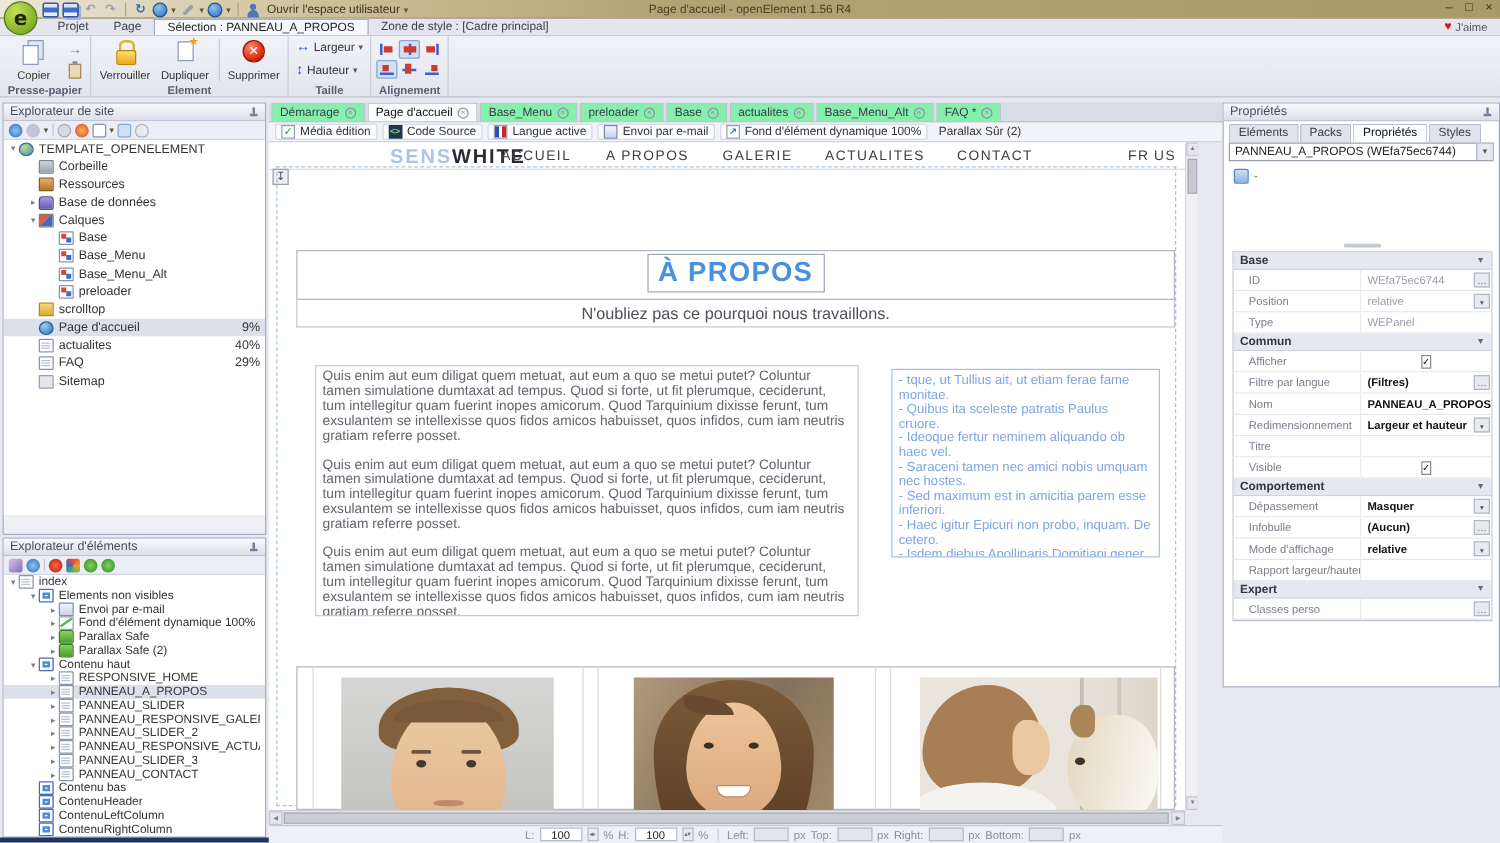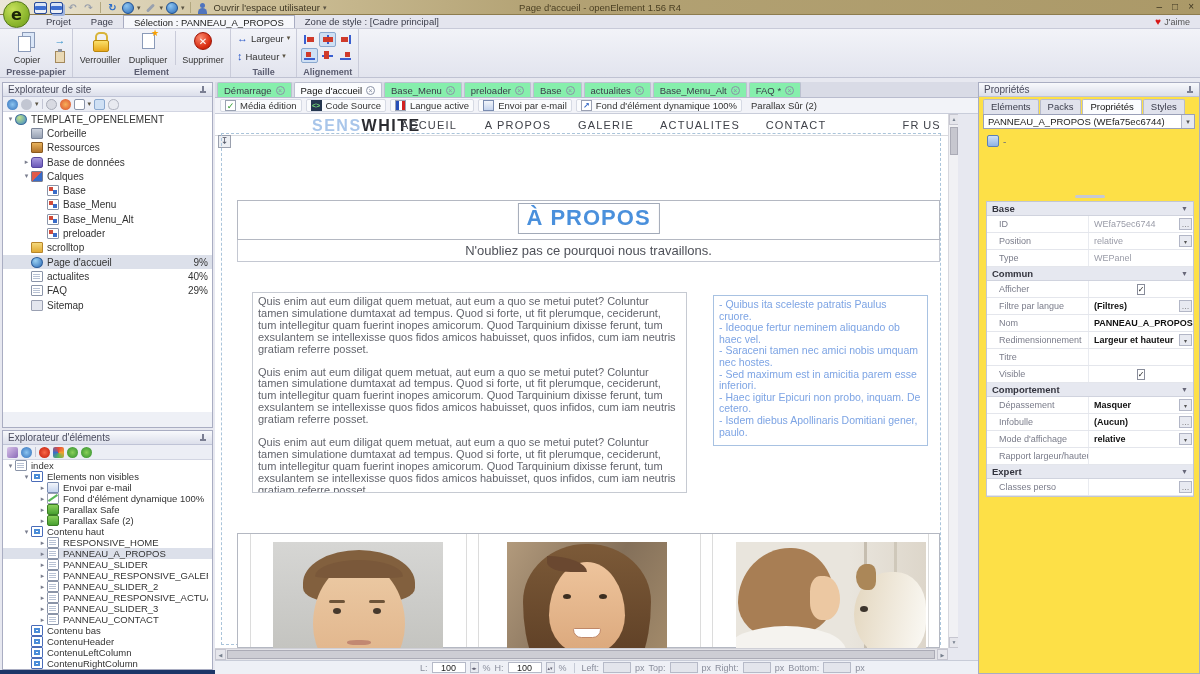--- a/index.html
+++ b/index.html
@@ -231,21 +231,21 @@
   .statusbar { left:215px; top:660px; width:763px; height:14px; background:#eef0f6; border-top:1px solid #c8ccd8;
     display:flex; align-items:center; gap:4px; padding-left:205px; font-size:9px; color:#8a8e9c; }
   .numin { width:34px; height:11px; border:1px solid #b6bac8; background:#fff; color:#222;
     text-align:center; font-size:9px; line-height:10px; }
   .numin.dis { background:#e3e5ec; color:#9aa; width:28px; }
   .spin { width:9px; height:11px; border:1px solid #b6bac8; background:#e8eaf0; color:#667;
     display:flex; flex-direction:column; align-items:center; justify-content:center; font-size:5px; line-height:4px; }
   .sbsep { width:1px; height:10px; background:#c6cad6; margin:0 3px; }
 
   
-  .props { left:978px; top:82px; width:222px; height:592px; background:#fde047; border:1px solid #a9adc2; }
+  .props { left:978px; top:82px; width:222px; height:468px; background:#ffffff; border:1px solid #a9adc2; }
   .ptabs { position:absolute; left:4px; top:16px; display:flex; gap:1px; }
   .ptab { padding:1px 7px 2px; font-size:9.5px; color:#3a3c4a; background:#e0e2ec;
     border:1px solid #b8bcce; border-bottom:none; border-radius:2px 2px 0 0; }
   .ptab.active { background:#fbfcfe; color:#111; }
   .combo { position:absolute; left:4px; top:31px; width:212px; height:15px; background:#fff; border:1px solid #9aa0b8;
     display:flex; align-items:center; }
   .combo .ctext { padding-left:4px; font-size:9.5px; color:#222; white-space:nowrap; overflow:hidden; flex:1; }
   .cbtn { width:13px; height:13px; background:#e6e8f0; border-left:1px solid #b0b4c8; color:#555;
     font-size:7px; text-align:center; line-height:13px; }
   .prop-iconrow { position:absolute; left:8px; top:52px; display:flex; align-items:center; gap:4px; color:#777; }
@@ -687,20 +687,21 @@
   <div class="sbox">
     <div class="subheading">N'oubliez pas ce pourquoi nous travaillons.</div>
   </div>
 
   <div class="lorem">
     <p>Quis enim aut eum diligat quem metuat, aut eum a quo se metui putet? Coluntur tamen simulatione dumtaxat ad tempus. Quod si forte, ut fit plerumque, ceciderunt, tum intellegitur quam fuerint inopes amicorum. Quod Tarquinium dixisse ferunt, tum exsulantem se intellexisse quos fidos amicos habuisset, quos infidos, cum iam neutris gratiam referre posset.</p>
     <p>Quis enim aut eum diligat quem metuat, aut eum a quo se metui putet? Coluntur tamen simulatione dumtaxat ad tempus. Quod si forte, ut fit plerumque, ceciderunt, tum intellegitur quam fuerint inopes amicorum. Quod Tarquinium dixisse ferunt, tum exsulantem se intellexisse quos fidos amicos habuisset, quos infidos, cum iam neutris gratiam referre posset.</p>
     <p>Quis enim aut eum diligat quem metuat, aut eum a quo se metui putet? Coluntur tamen simulatione dumtaxat ad tempus. Quod si forte, ut fit plerumque, ceciderunt, tum intellegitur quam fuerint inopes amicorum. Quod Tarquinium dixisse ferunt, tum exsulantem se intellexisse quos fidos amicos habuisset, quos infidos, cum iam neutris gratiam referre posset.</p>
   </div>
   <div class="bluelist">
+    <div>- tque, ut Tullius ait, ut etiam ferae fame monitae.</div>
     <div>- Quibus ita sceleste patratis Paulus cruore.</div>
     <div>- Ideoque fertur neminem aliquando ob haec vel.</div>
     <div>- Saraceni tamen nec amici nobis umquam nec hostes.</div>
     <div>- Sed maximum est in amicitia parem esse inferiori.</div>
     <div>- Haec igitur Epicuri non probo, inquam. De cetero.</div>
     <div>- Isdem diebus Apollinaris Domitiani gener, paulo.</div>
   </div>
 
   <div class="photobox">
     <div class="vg" style="left:12px;"></div>

